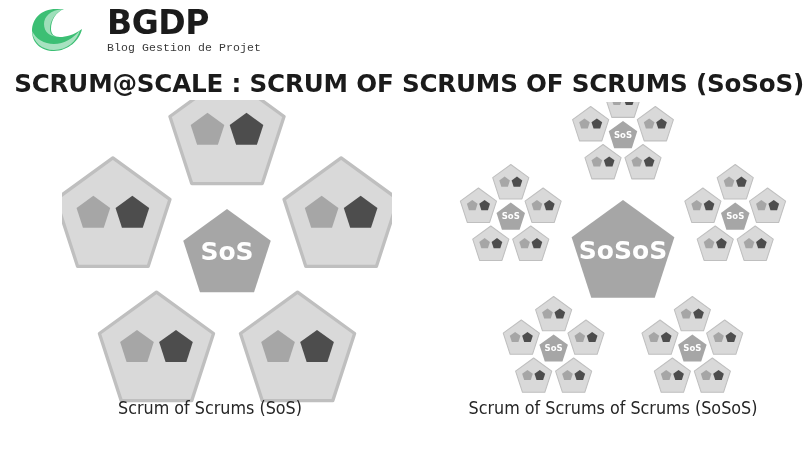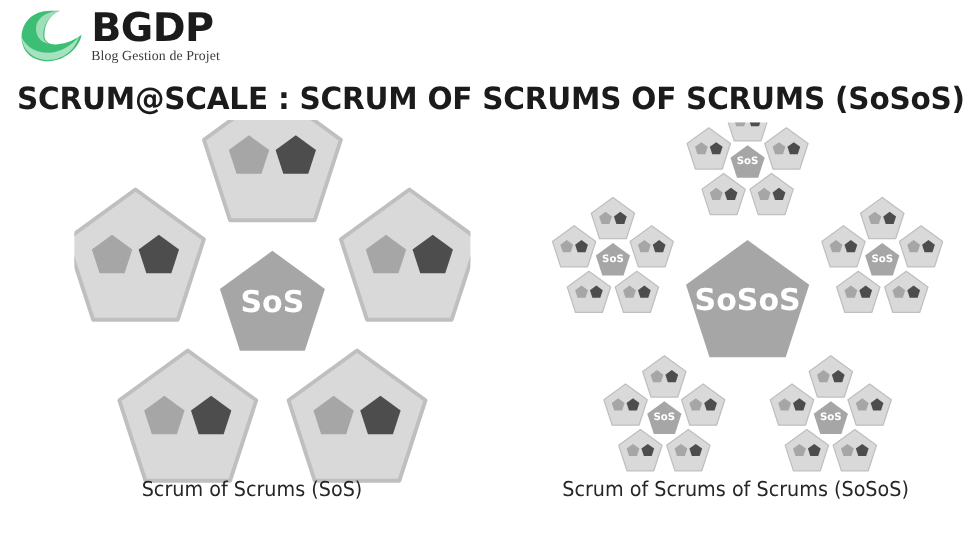--- a/index.html
+++ b/index.html
@@ -12,25 +12,25 @@
     height: 450px;
     position: relative;
     overflow: hidden;
     font-family: "Liberation Sans", sans-serif;
     -webkit-font-smoothing: antialiased;
   }
 
   
   #brand-header {
     position: absolute;
-    left: 16px;
+    left: 30px;
     top: 6px;
     display: flex;
     align-items: center;
-    gap: 6px;
+    gap: 23px;
   }
   #brand-mark {
     width: 54px;
     height: 48px;
     flex: none;
     display: block;
   }
   #brand-text {
     display: flex;
     flex-direction: column;
@@ -39,21 +39,21 @@
   }
   #brand-name {
     font-family: "DejaVu Sans", sans-serif;
     font-size: 33px;
     font-weight: 700;
     letter-spacing: -0.5px;
     color: #1b1b1b;
     line-height: 1.02;
   }
   #brand-tagline {
-    font-family: Liberation Serif, serif;
+    font-family: Liberation Mono, monospace;
     font-size: 11.5px;
     font-weight: 400;
     color: #3a3a3a;
     margin-top: 2px;
     letter-spacing: 0.1px;
   }
 
   
   #page-title {
     position: absolute;

